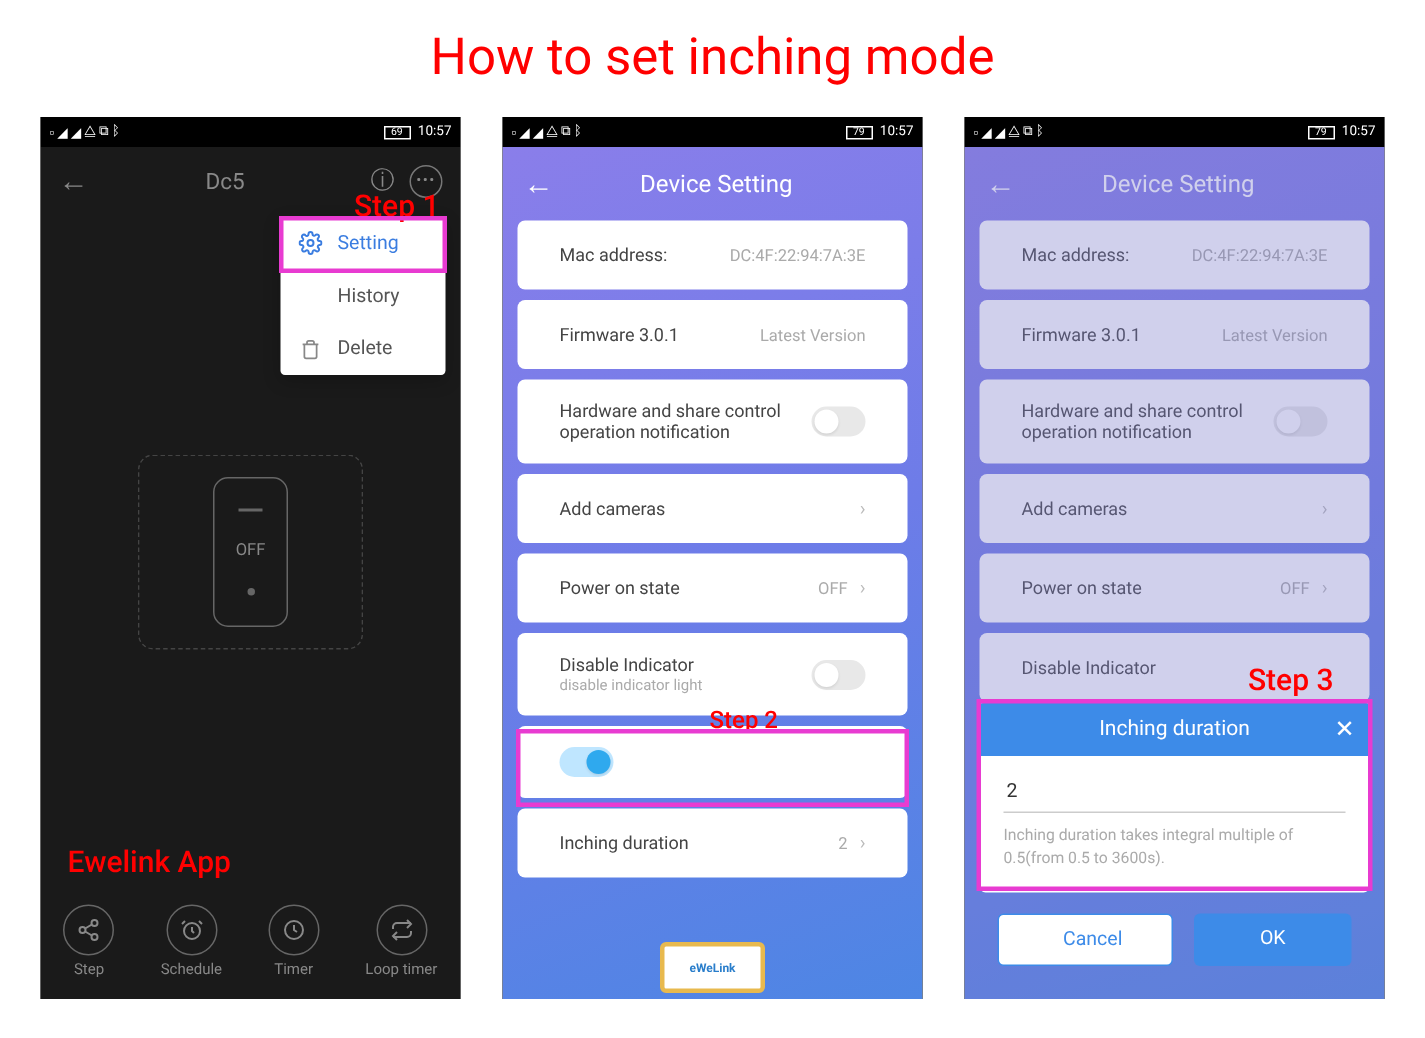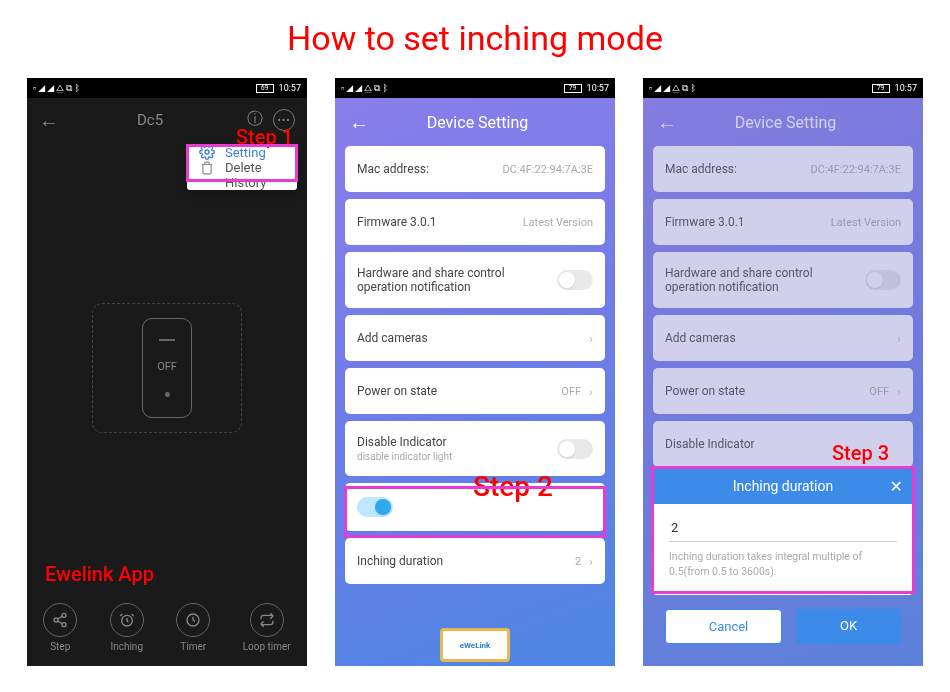--- a/index.html
+++ b/index.html
@@ -85,21 +85,21 @@
     width: 110px;
     background: #fff;
     border-radius: 3px;
     box-shadow: 0 4px 12px rgba(0,0,0,0.2);
     z-index: 5;
   }
   .p1-menu-item {
     display: flex;
     align-items: center;
     gap: 10px;
-    padding: 0 12px;
+    padding: 10px 12px;
     color: #555;
     font-size: 13px;
   }
   .p1-menu-item.first { color: #3b7de0; }
   .p1-menu-icon { width: 16px; display: flex; align-items: center; justify-content: center; }
   .p1-switch-widget {
     position: absolute;
     top: 205px; left: 50%;
     transform: translateX(-50%);
     width: 150px; height: 130px;
@@ -156,21 +156,21 @@
   .p2-title { flex: 1; text-align: center; margin-right: 55px; color: #fff; font-size: 16px; font-weight: 400; }
   .settings-list {
     padding: 0 10px;
     display: flex;
     flex-direction: column;
     gap: 7px;
   }
   .setting-row {
     background: #fff;
     border-radius: 5px;
-    padding: 14px 12px;
+    padding: 14px 28px;
     display: flex;
     align-items: center;
     justify-content: space-between;
     font-size: 12px;
     color: #444;
     min-height: 46px;
   }
   .setting-row .label { flex: 1; }
   .setting-row .value { color: #aaa; font-size: 11px; }
   .setting-row .sub { color: #aaa; font-size: 10px; margin-top: 2px; }
@@ -260,21 +260,21 @@
     color: #ff0000;
     font-weight: 500;
     z-index: 20;
   }
   .annot.step1-label { top: 27px; right: 14px; font-size: 20px; }
   .annot.step1-box {
     top: 46px; right: 9px; width: 112px; height: 38px;
     border: 3px solid #e83bd1;
   }
   .annot.ewelink { bottom: 80px; left: 18px; font-size: 20px; }
-  .annot.step2-label { top: 372px; left: 138px; font-size: 28px; }
+  .annot.step2-label { top: 372px; left: 138px; font-size: 16px; }
   .annot.step2-box {
     top: 388px; left: 9px; right: 9px; height: 52px;
     border: 3px solid #e83bd1;
   }
   .annot.step3-label { top: 343px; right: 34px; font-size: 20px; }
   .annot.step3-box {
     top: 368px; left: 8px; right: 8px; height: 128px;
     border: 3px solid #e83bd1;
   }
   svg { display: block; }
@@ -316,30 +316,30 @@
         <div class="p1-menu-item first">
           <span class="p1-menu-icon">
             <svg width="16" height="16" viewBox="0 0 24 24" fill="none" stroke="#3b7de0" stroke-width="2">
                 <circle cx="12" cy="12" r="3"></circle>
                 <path d="M19.4 15a1.7 1.7 0 0 0 .3 1.8l.1.1a2 2 0 1 1-2.8 2.8l-.1-.1a1.7 1.7 0 0 0-1.8-.3 1.7 1.7 0 0 0-1 1.5V21a2 2 0 0 1-4 0v-.1a1.7 1.7 0 0 0-1-1.5 1.7 1.7 0 0 0-1.8.3l-.1.1a2 2 0 1 1-2.8-2.8l.1-.1a1.7 1.7 0 0 0 .3-1.8 1.7 1.7 0 0 0-1.5-1H3a2 2 0 0 1 0-4h.1a1.7 1.7 0 0 0 1.5-1 1.7 1.7 0 0 0-.3-1.8l-.1-.1a2 2 0 1 1 2.8-2.8l.1.1a1.7 1.7 0 0 0 1.8.3H9a1.7 1.7 0 0 0 1-1.5V3a2 2 0 0 1 4 0v.1a1.7 1.7 0 0 0 1 1.5 1.7 1.7 0 0 0 1.8-.3l.1-.1a2 2 0 1 1 2.8 2.8l-.1.1a1.7 1.7 0 0 0-.3 1.8V9a1.7 1.7 0 0 0 1.5 1H21a2 2 0 0 1 0 4h-.1a1.7 1.7 0 0 0-1.5 1z"></path>
               </svg>
           </span>
           <span>Setting</span>
         </div>
         <div class="p1-menu-item">
+          <span class="p1-menu-icon"></span>
+          <span>History</span>
+        </div>
+        <div class="p1-menu-item">
           <span class="p1-menu-icon">
             <svg width="14" height="14" viewBox="0 0 24 24" fill="none" stroke="#888" stroke-width="2">
                 <path d="M3 6h18M8 6V4a2 2 0 0 1 2-2h4a2 2 0 0 1 2 2v2m3 0v14a2 2 0 0 1-2 2H7a2 2 0 0 1-2-2V6h14z"></path>
               </svg>
           </span>
           <span>Delete</span>
-        </div>
-        <div class="p1-menu-item">
-          <span class="p1-menu-icon"></span>
-          <span>History</span>
         </div>
       </div>
 
       <div class="p1-switch-widget">
         <div class="p1-switch-inner">
           <div class="p1-switch-line"></div>
           <span class="p1-switch-label">OFF</span>
           <div class="p1-switch-dot"></div>
         </div>
       </div>
@@ -357,21 +357,21 @@
           </div>
           <span>Step</span>
         </div>
         <div class="p1-tab">
           <div class="p1-tab-icon">
             <svg width="16" height="16" viewBox="0 0 24 24" fill="none" stroke="#888" stroke-width="2">
                 <circle cx="12" cy="13" r="8"></circle>
                 <path d="M12 9v4l2 2M5 3L2 6M22 6l-3-3"></path>
               </svg>
           </div>
-          <span>Inching</span>
+          <span>Schedule</span>
         </div>
         <div class="p1-tab">
           <div class="p1-tab-icon">
             <svg width="16" height="16" viewBox="0 0 24 24" fill="none" stroke="#888" stroke-width="2">
                 <circle cx="12" cy="12" r="9"></circle>
                 <path d="M12 7v5l3 2"></path>
               </svg>
           </div>
           <span>Timer</span>
         </div>

